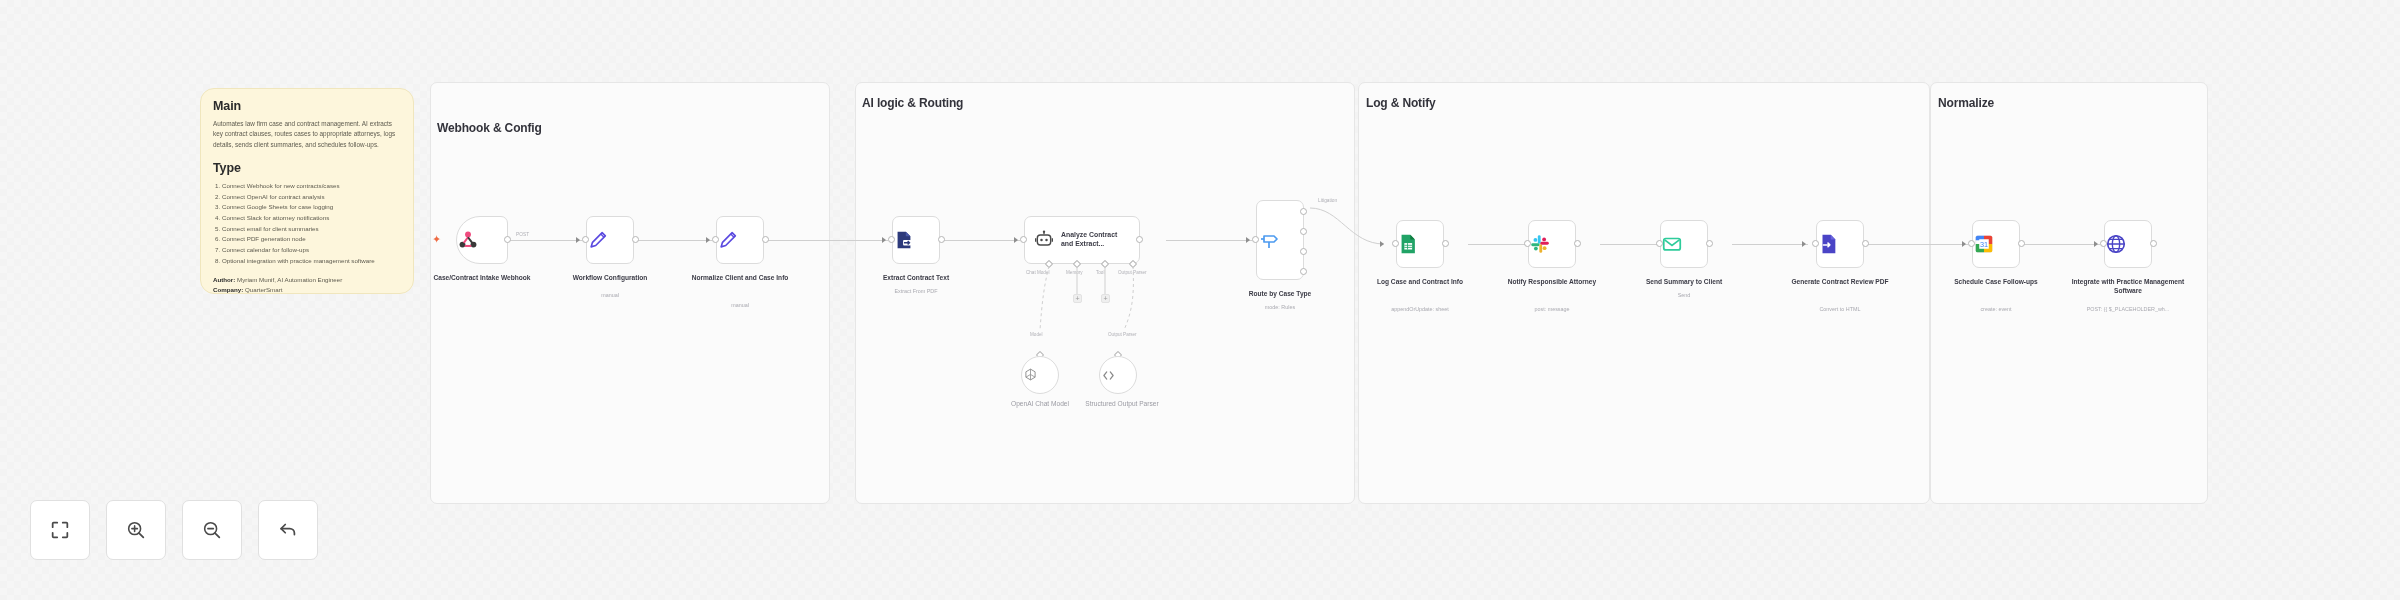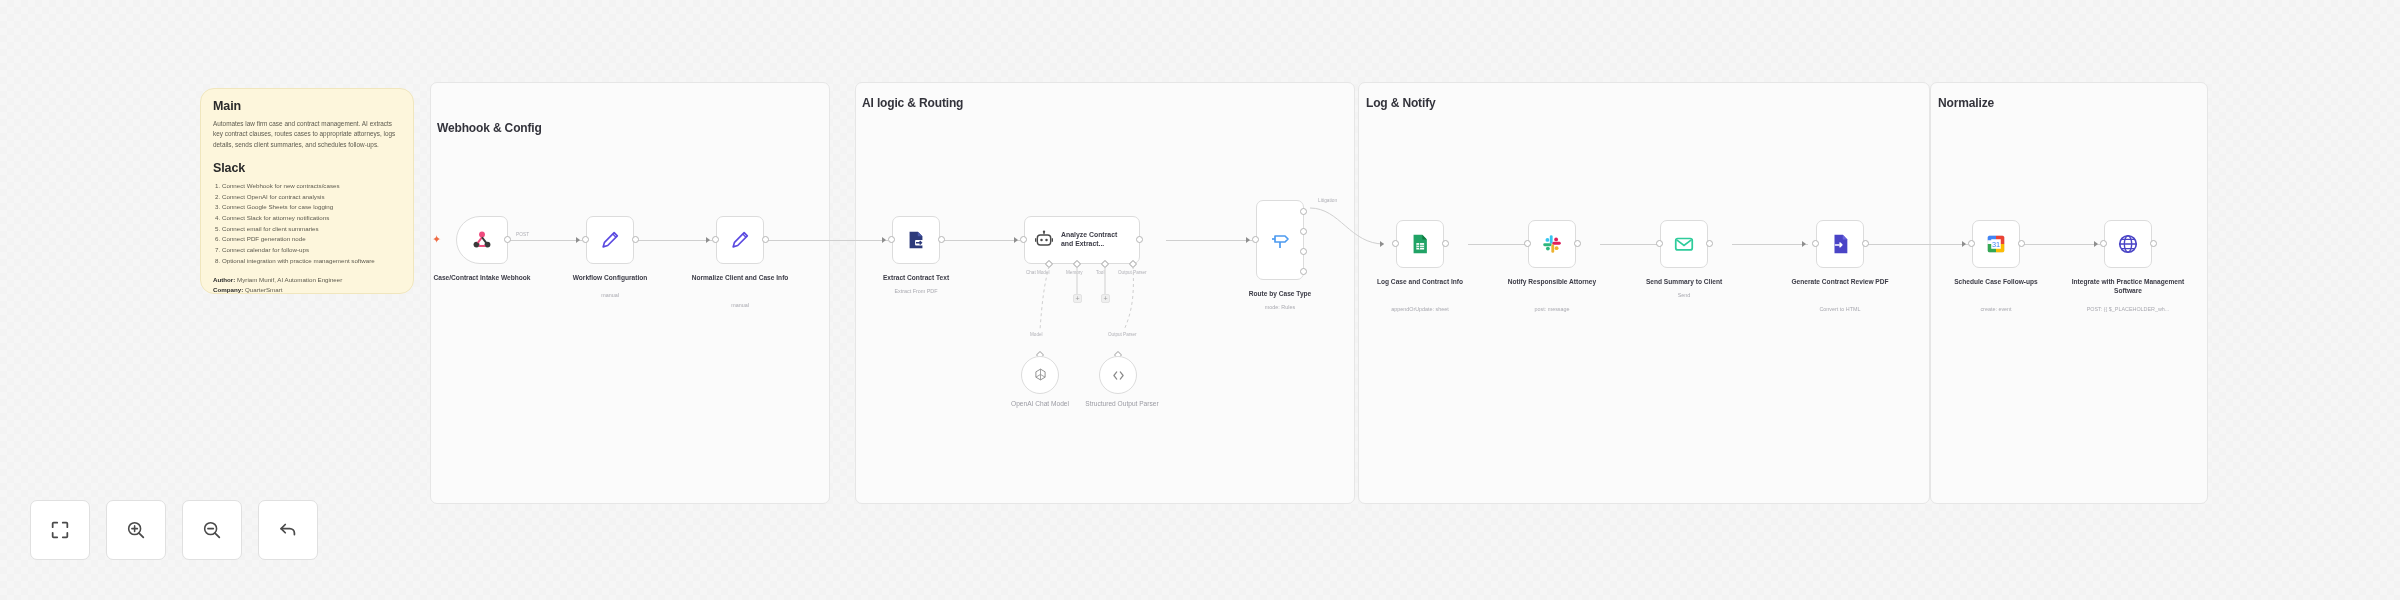--- a/index.html
+++ b/index.html
@@ -72,21 +72,21 @@
   }
 
   
   .node{
     position:absolute;
     width:48px;height:48px;
     background:#ffffff;
     border:1px solid #dcdcdc;
     border-radius:7px;
     box-sizing:border-box;
-    display:flex;align-items:center;justify-content:center;
+    display:flex;align-items:center;
   }
   .node.webhook{
     border-radius:24px 7px 7px 24px;
     width:52px;
   }
   .node.wide{
     width:116px;height:48px;
     justify-content:flex-start;
     padding-left:9px;
     gap:7px;
@@ -186,21 +186,21 @@
 
   <div class="group" style="left:1358px;top:82px;width:572px;height:422px;"></div>
   <div class="group-title" style="left:1366px;top:96px;">Log &amp; Notify</div>
 
   <div class="group" style="left:1930px;top:82px;width:278px;height:422px;"></div>
   <div class="group-title" style="left:1938px;top:96px;">Normalize</div>
 
   <div class="sticky">
     <h3>Main</h3>
     <p>Automates law firm case and contract management. AI extracts key contract clauses, routes cases to appropriate attorneys, logs details, sends client summaries, and schedules follow-ups.</p>
-    <h3 class="second">Slack</h3>
+    <h3 class="second">Type</h3>
     <ol>
       <li>Connect Webhook for new contracts/cases</li>
       <li>Connect OpenAI for contract analysis</li>
       <li>Connect Google Sheets for case logging</li>
       <li>Connect Slack for attorney notifications</li>
       <li>Connect email for client summaries</li>
       <li>Connect PDF generation node</li>
       <li>Connect calendar for follow-ups</li>
       <li>Optional integration with practice management software</li>
     </ol>

